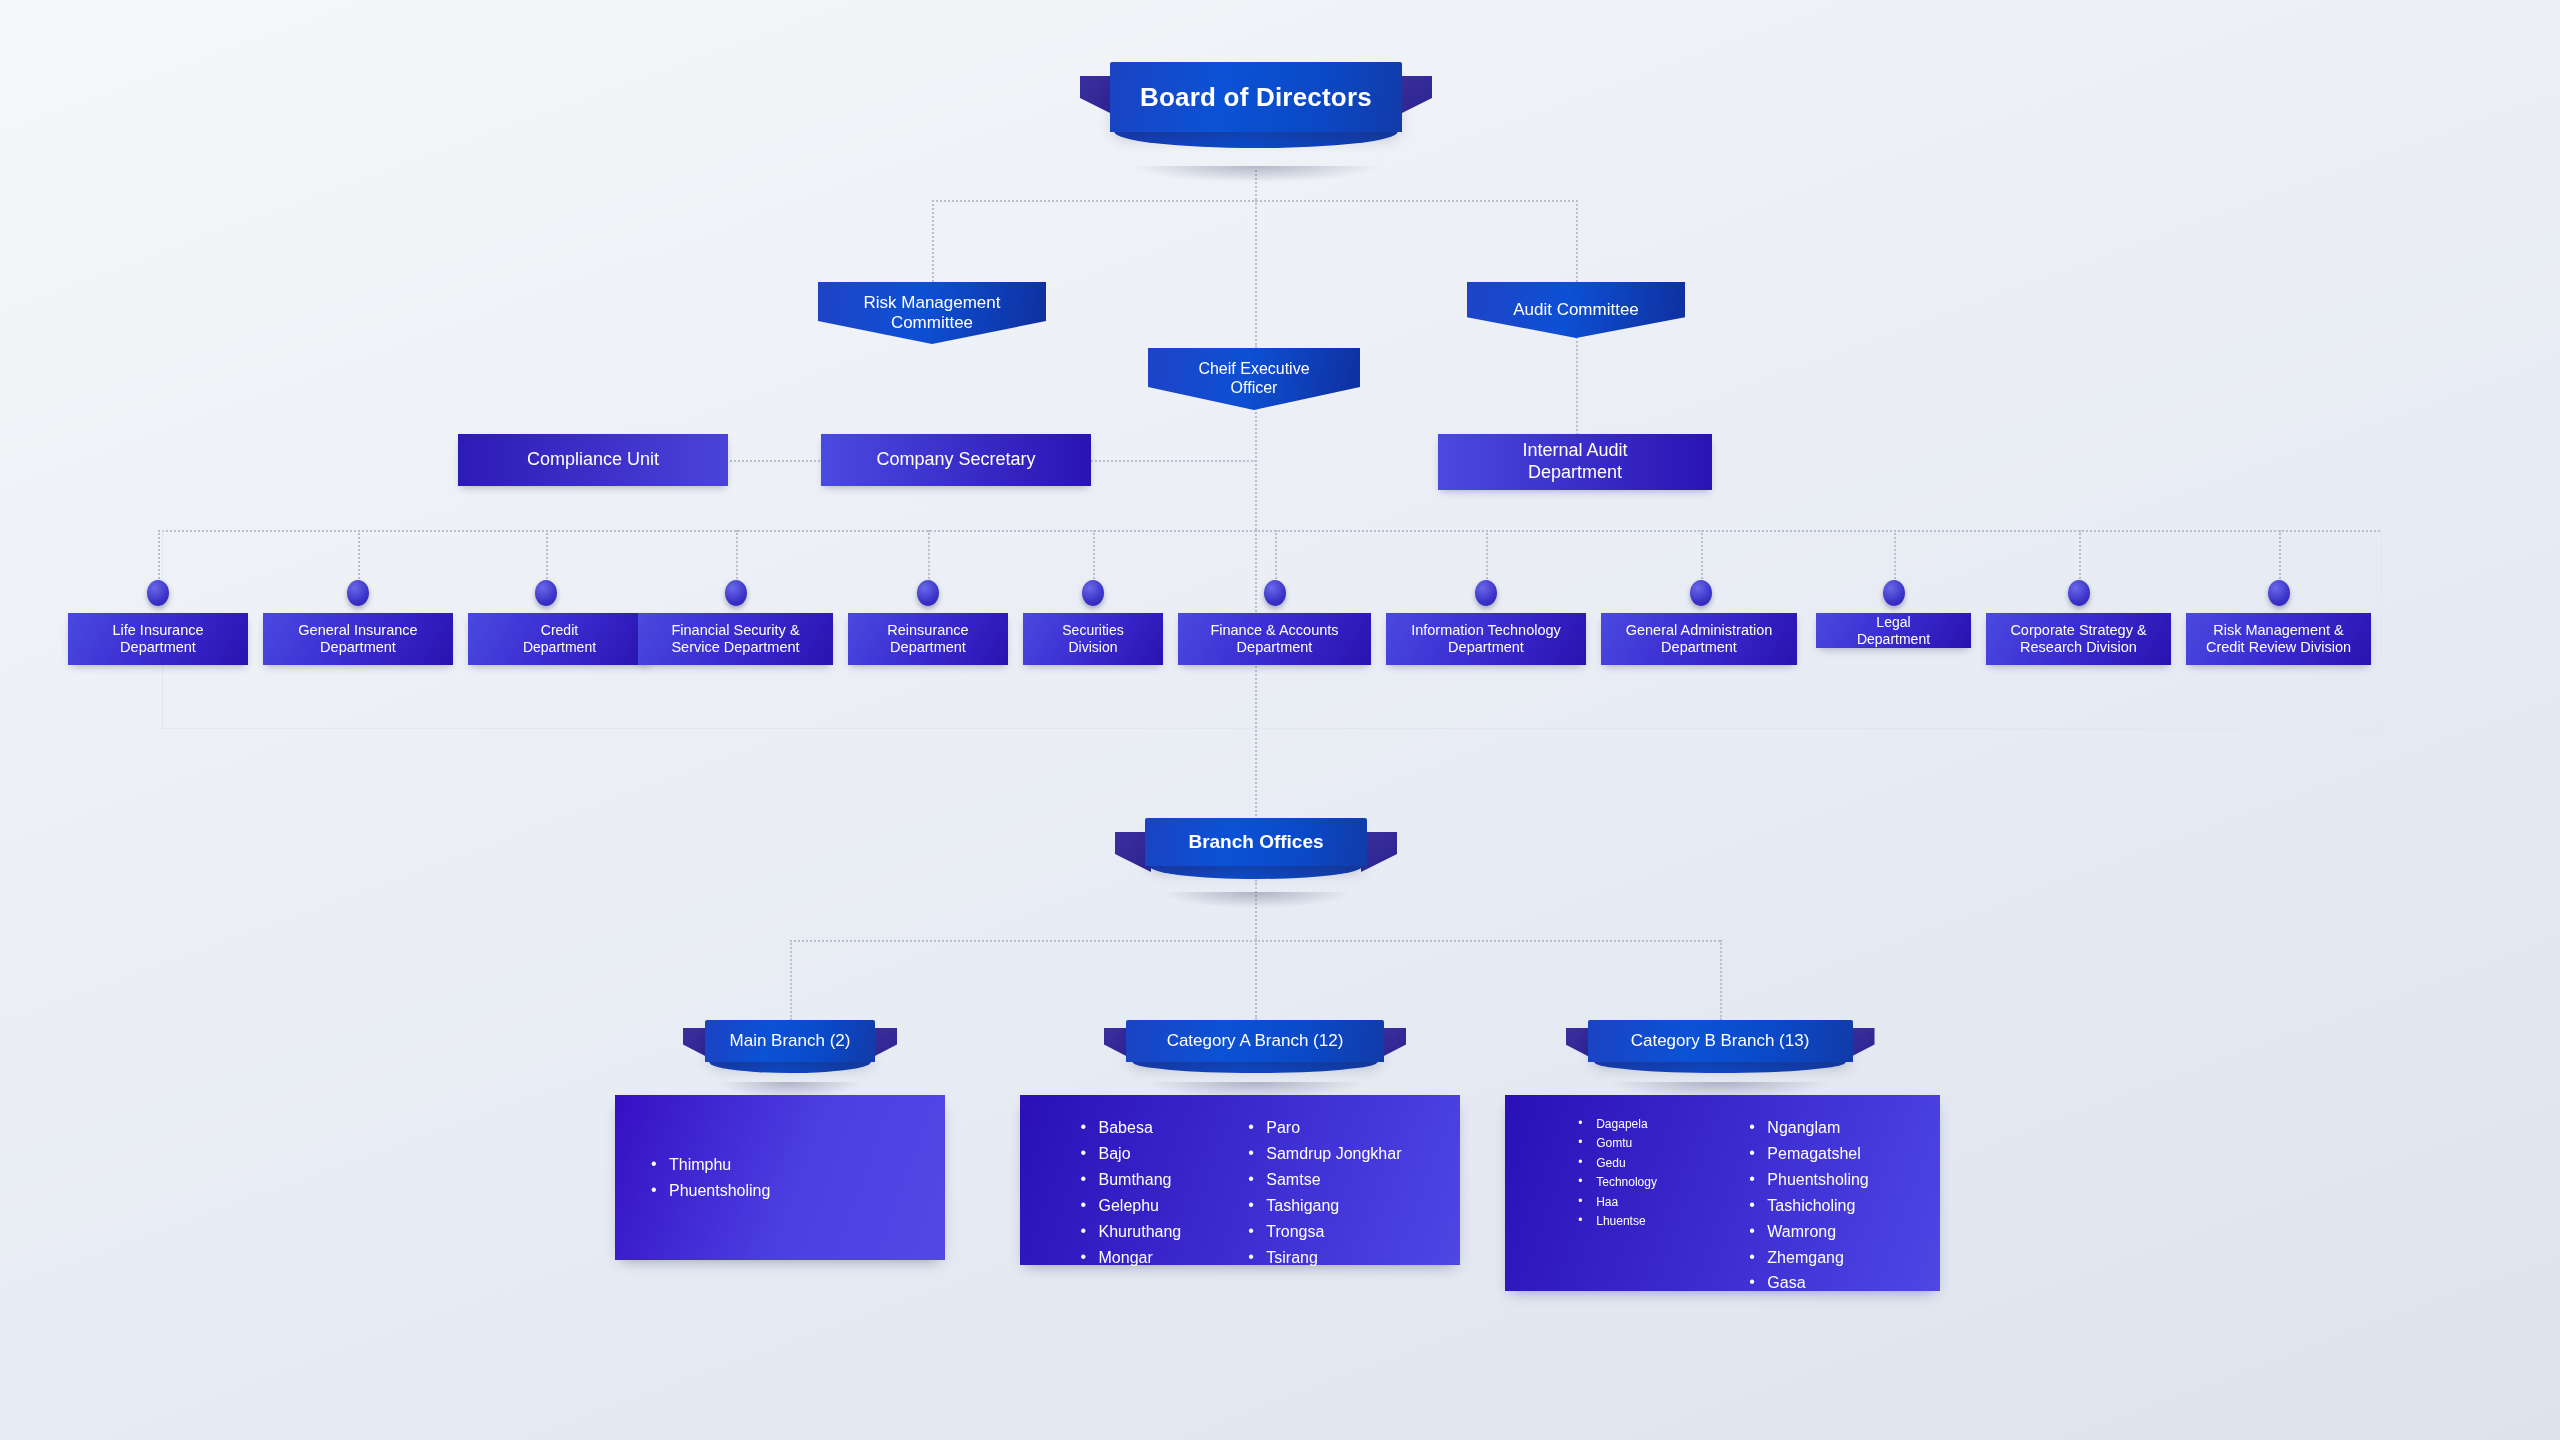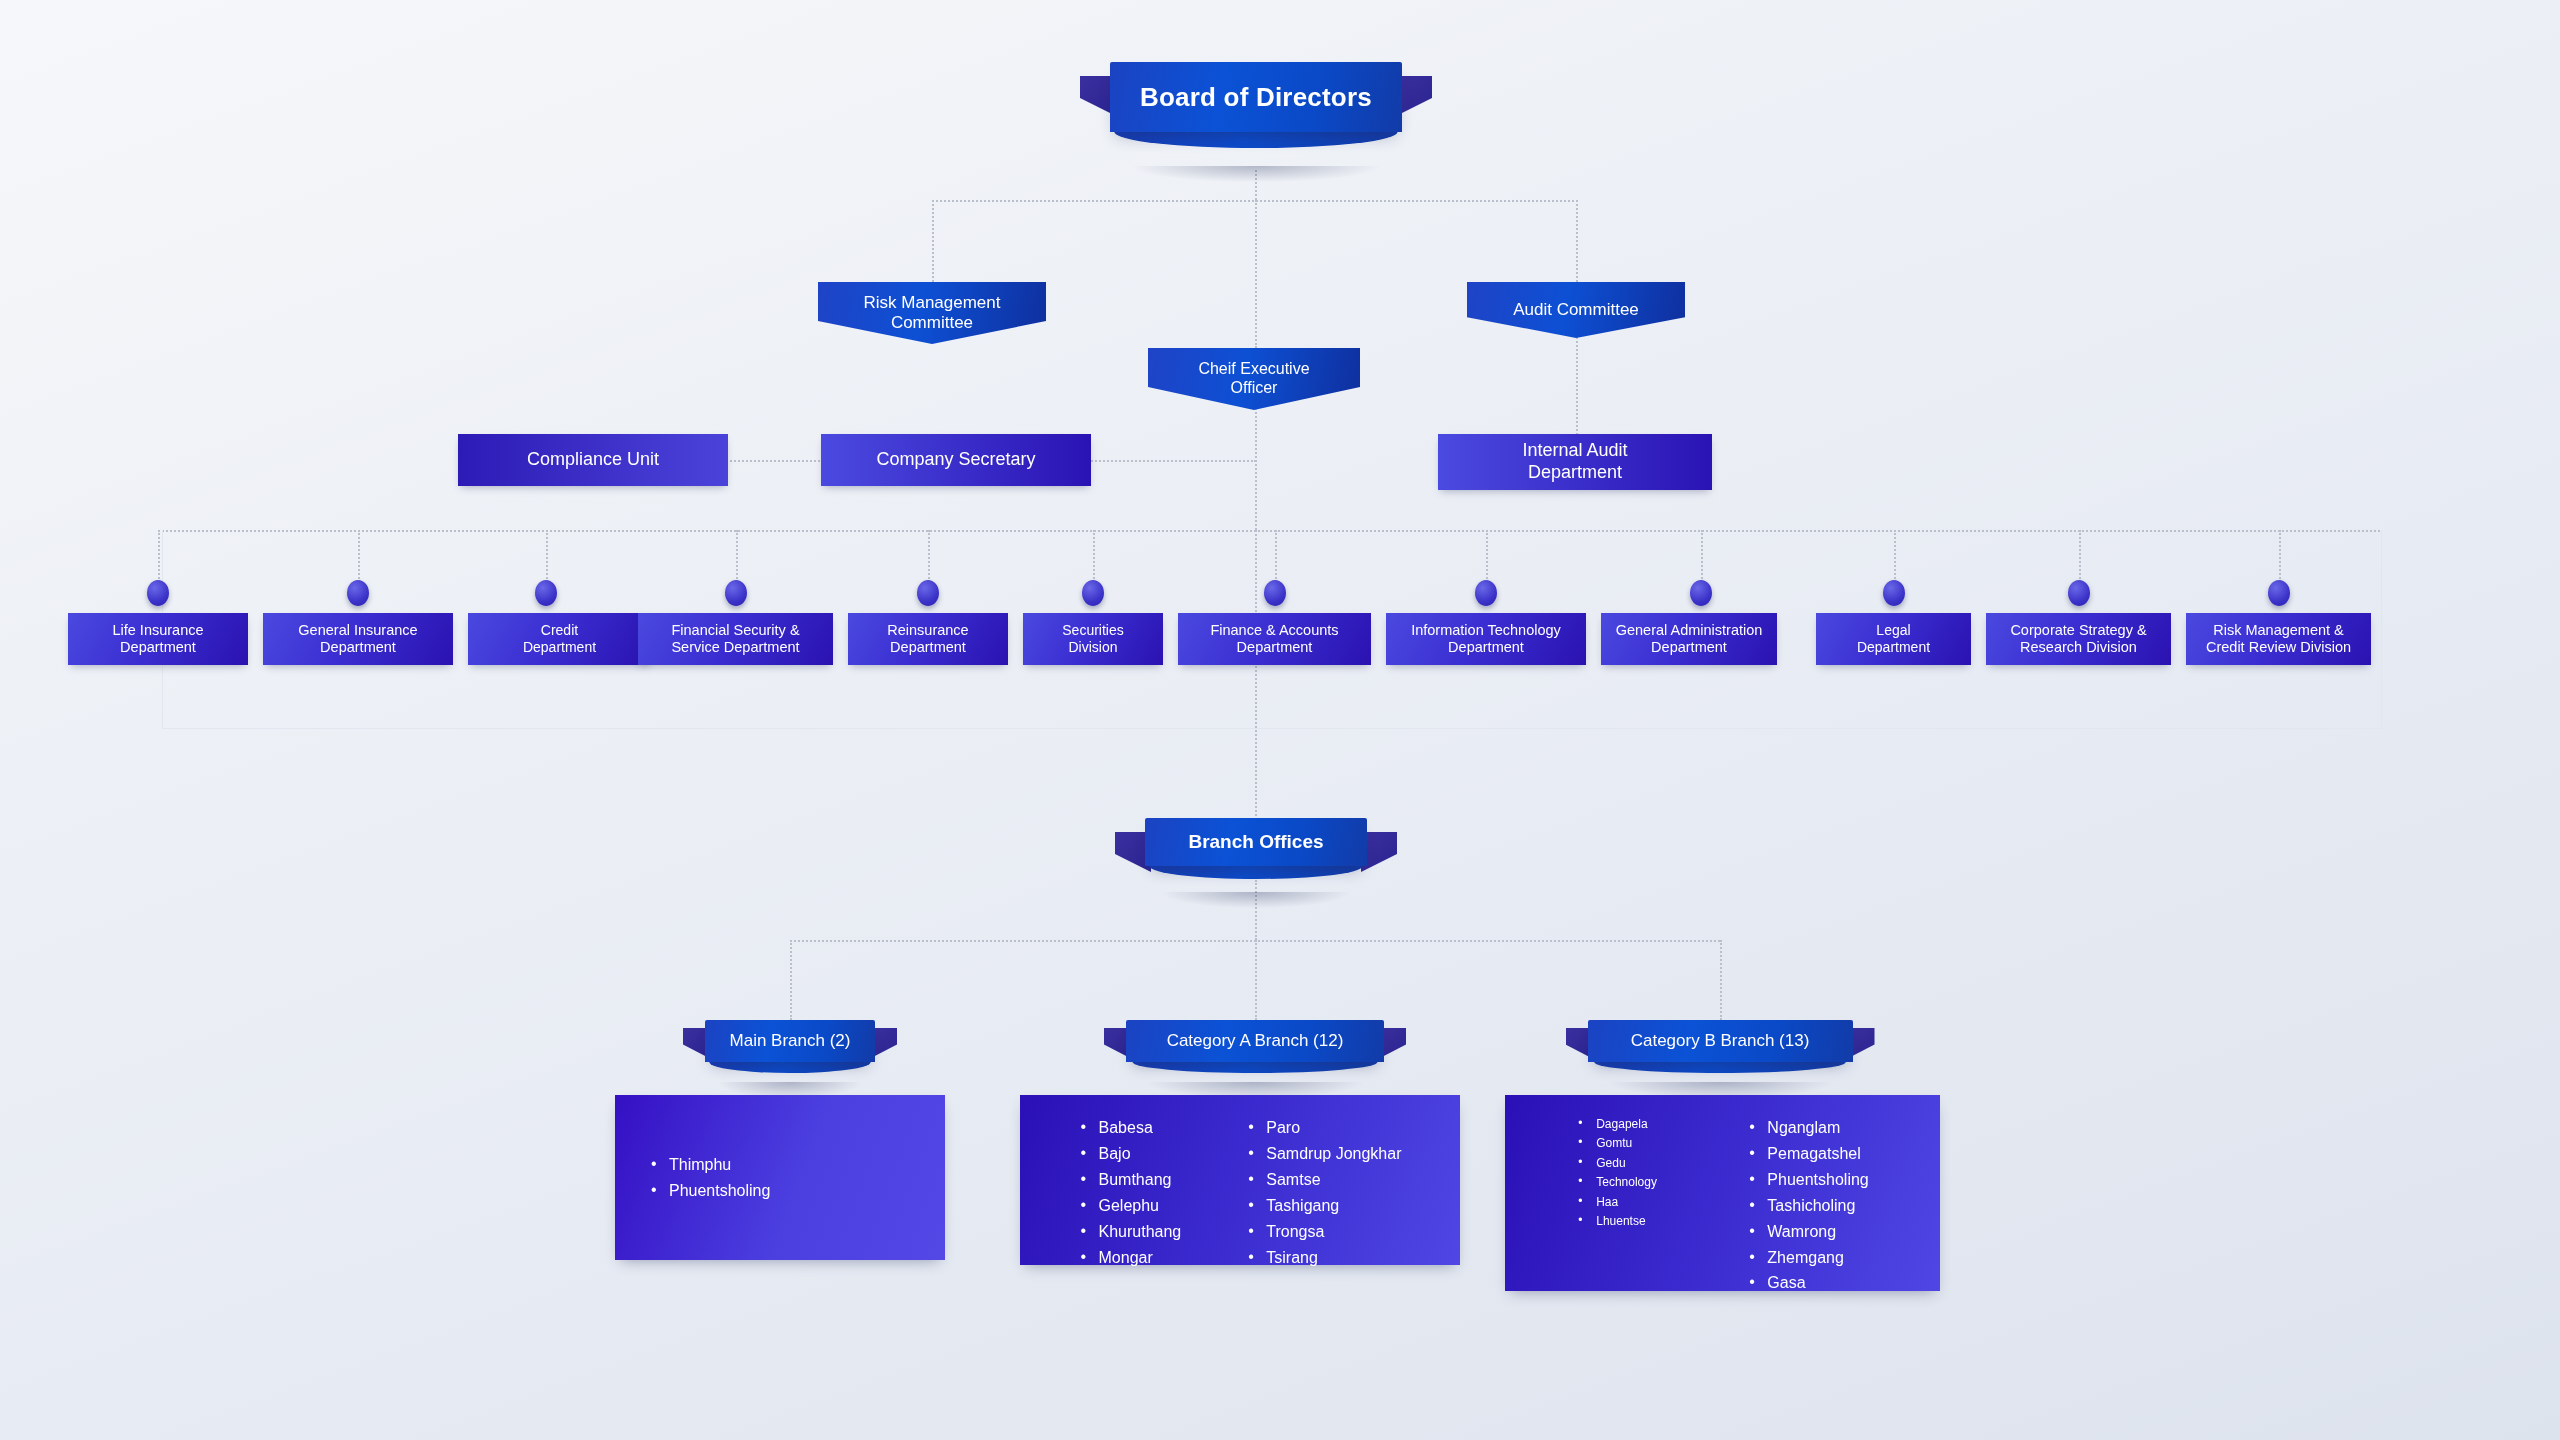--- a/index.html
+++ b/index.html
@@ -184,27 +184,27 @@
 Department</span>
       </div>
       <div class="dot-v" style="left: 1486px; top: 530px; height: 52px;"></div>
       <div class="nodedot" style="left: 1475px; top: 580px;"></div>
       <div class="rect g-dept" style="left: 1386px; top: 613px; width: 200px; height: 52px; font-size: 14.5px;">
         <span style="white-space: pre-line;">Information Technology
 Department</span>
       </div>
       <div class="dot-v" style="left: 1701px; top: 530px; height: 52px;"></div>
       <div class="nodedot" style="left: 1690px; top: 580px;"></div>
-      <div class="rect g-dept" style="left: 1601px; top: 613px; width: 176px; height: 52px; font-size: 14.5px;">
+      <div class="rect g-dept" style="left: 1601px; top: 613px; width: 196px; height: 52px; font-size: 14.5px;">
         <span style="white-space: pre-line;">General Administration
 Department</span>
       </div>
       <div class="dot-v" style="left: 1893.5px; top: 530px; height: 52px;"></div>
       <div class="nodedot" style="left: 1882.5px; top: 580px;"></div>
-      <div class="rect g-dept" style="left: 1816px; top: 613px; width: 155px; height: 52px; font-size: 14px;">
+      <div class="rect g-dept" style="left: 1816px; top: 613px; width: 155px; height: 35px; font-size: 14px;">
         <span style="white-space: pre-line;">Legal
 Department</span>
       </div>
       <div class="dot-v" style="left: 2078.5px; top: 530px; height: 52px;"></div>
       <div class="nodedot" style="left: 2067.5px; top: 580px;"></div>
       <div class="rect g-dept" style="left: 1986px; top: 613px; width: 185px; height: 52px; font-size: 14.5px;">
         <span style="white-space: pre-line;">Corporate Strategy &amp;
 Research Division</span>
       </div>
       <div class="dot-v" style="left: 2278.5px; top: 530px; height: 52px;"></div>

